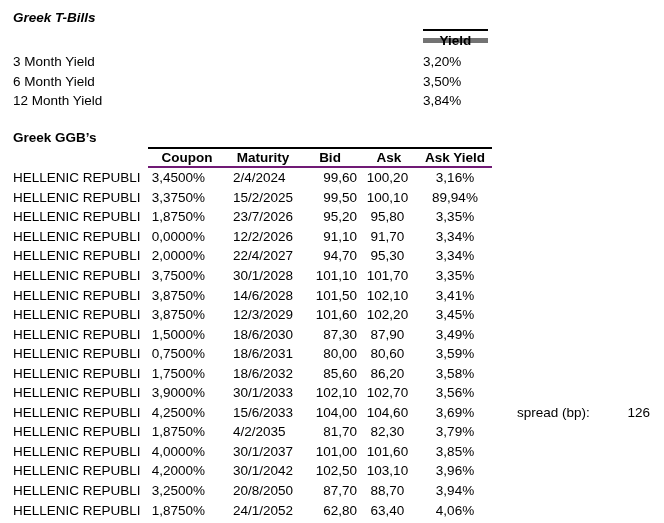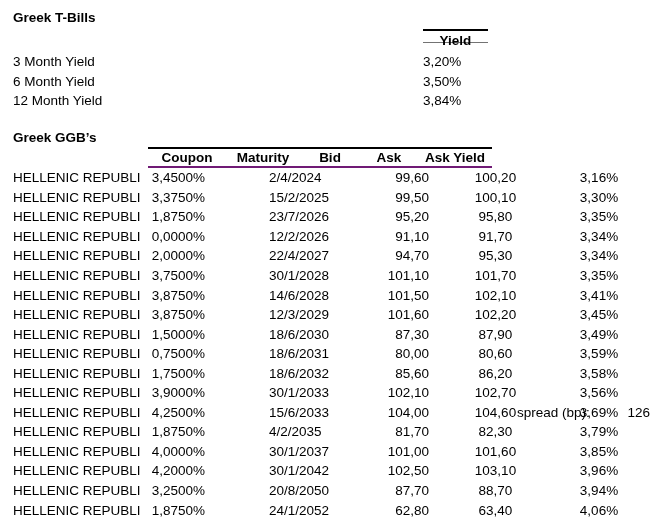--- a/index.html
+++ b/index.html
@@ -2,47 +2,47 @@
 <html><head>
 <meta charset="utf-8">
 <style>
   html, body { margin:0; padding:0; background:#ffffff; }
   .canvas {
     position:relative; width:664px; height:523px; background:#ffffff;
     font-family:"Liberation Sans", sans-serif; font-size:13.5px; color:#000000;
     overflow:hidden; white-space:nowrap;
   }
   .title { position:absolute; left:13px; font-weight:bold; }
-  .tbills-title { top:10px; }
+  .tbills-title { top:10px;font-style:italic; }
   .ggb-title { top:130px; }
 
   .yield-header-box {
     position:absolute; left:423px; top:29px; width:65px; height:14px;
-    border-top:2px solid #000; border-bottom:1px solid #737373; box-sizing:border-box;
+    border-top:2px solid #000; border-bottom:5px solid #737373; box-sizing:border-box;
     font-weight:bold; text-align:center; line-height:19px;
   }
   .tbills-rows { position:absolute; left:13px; top:52px; width:475px; }
   .trow { display:grid; grid-template-columns:1fr 65px; height:19.6px; align-items:center; }
   .trow .tval { }
 
   .ggb-header {
     position:absolute; left:148px; top:147px; width:344px; height:21px;
     display:grid; grid-template-columns:78px 74px 60px 58px 74px;
     border-top:2px solid #000; border-bottom:2px solid #701a75; box-sizing:border-box;
     font-weight:bold; align-items:center;
   }
   .ggb-header .h { text-align:center; }
 
   .ggb-labels { position:absolute; left:13px; top:168px; }
   .glabel { height:19.56px; display:flex; align-items:center; }
 
   .ggb-body { position:absolute; left:148px; top:168px; width:344px; }
   .grow {
     display:grid; grid-template-columns:78px 74px 60px 58px 74px;
-    height:19.56px; align-items:center;gap:36px;
+    height:19.56px; align-items:center;
   }
   .c { display:block; }
   .c.coupon   { text-align:right;  padding-right:21px; }
   .c.maturity { text-align:left;   padding-left:7px; }
   .c.bid      { text-align:right;  padding-right:3px; }
   .c.ask      { text-align:center;  padding-right:3px; }
   .c.askyield { text-align:center; }
 
   .spread { position:absolute; left:517px; top:403px; width:133px; height:19.56px; }
   .spread .spread-label { position:absolute; left:0; top:2px; }
@@ -127,21 +127,21 @@
     <span class="c bid">99,60</span>
     <span class="c ask">100,20</span>
     <span class="c askyield">3,16%</span>
   </div>
 
   <div class="grow">
     <span class="c coupon">3,3750%</span>
     <span class="c maturity">15/2/2025</span>
     <span class="c bid">99,50</span>
     <span class="c ask">100,10</span>
-    <span class="c askyield">3,30%</span>
+    <span class="c askyield">89,94%</span>
   </div>
 
   <div class="grow">
     <span class="c coupon">1,8750%</span>
     <span class="c maturity">23/7/2026</span>
     <span class="c bid">95,20</span>
     <span class="c ask">95,80</span>
     <span class="c askyield">3,35%</span>
   </div>
 

